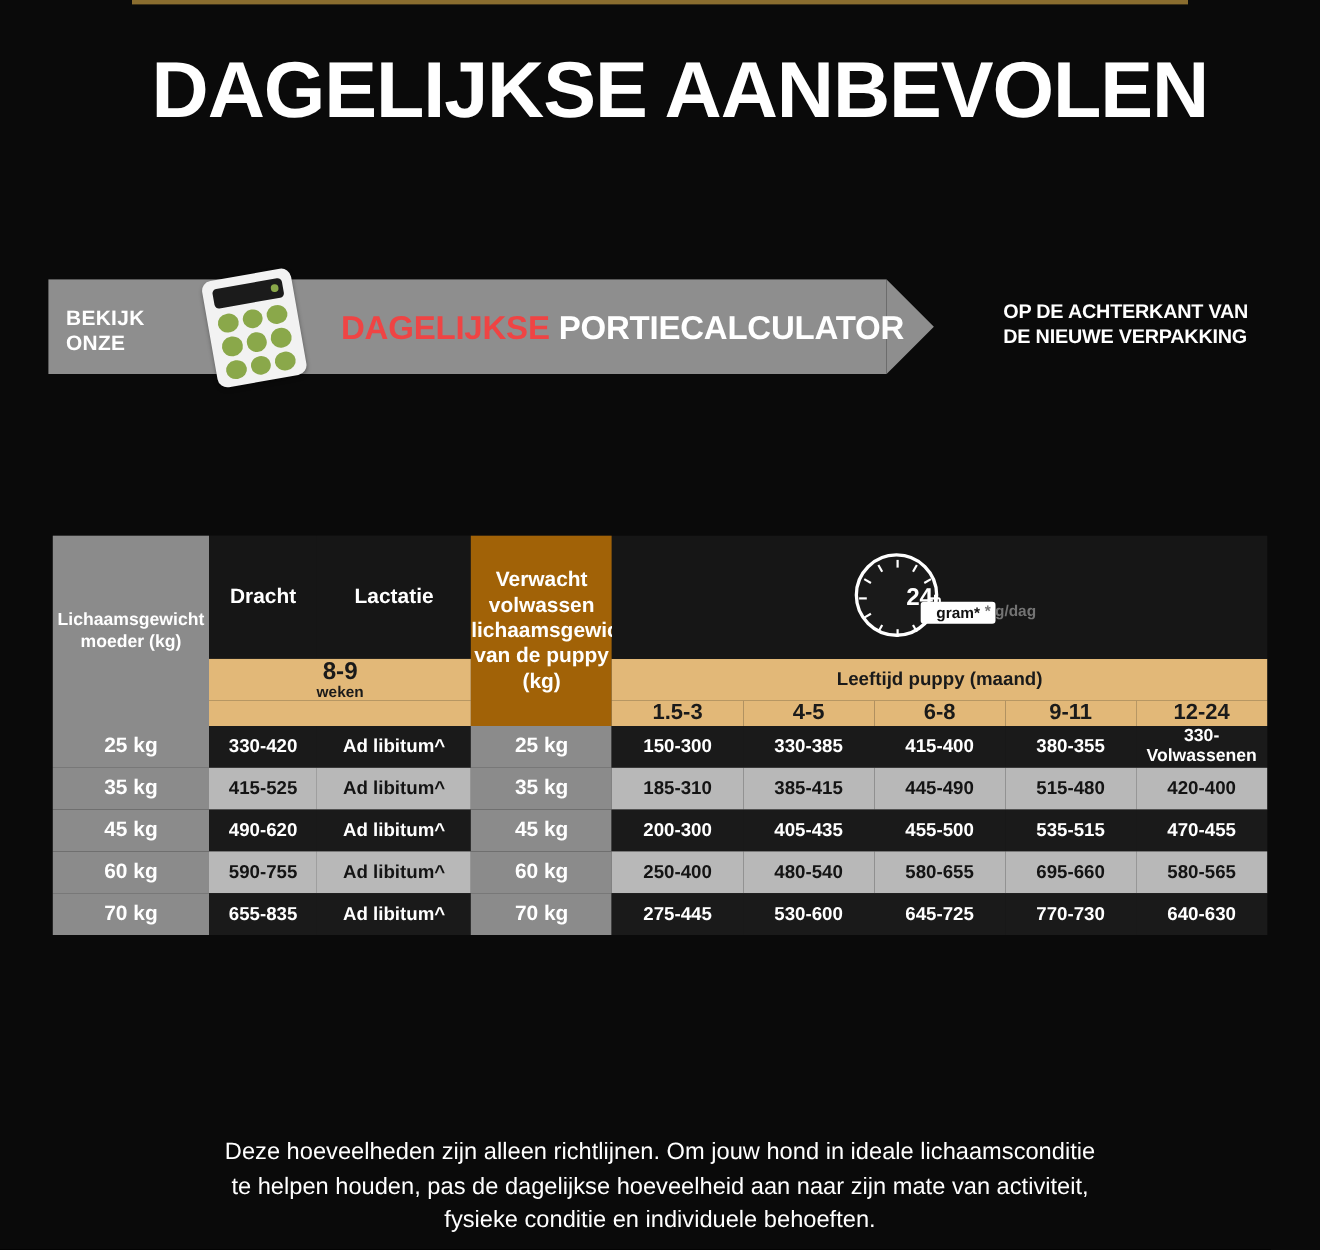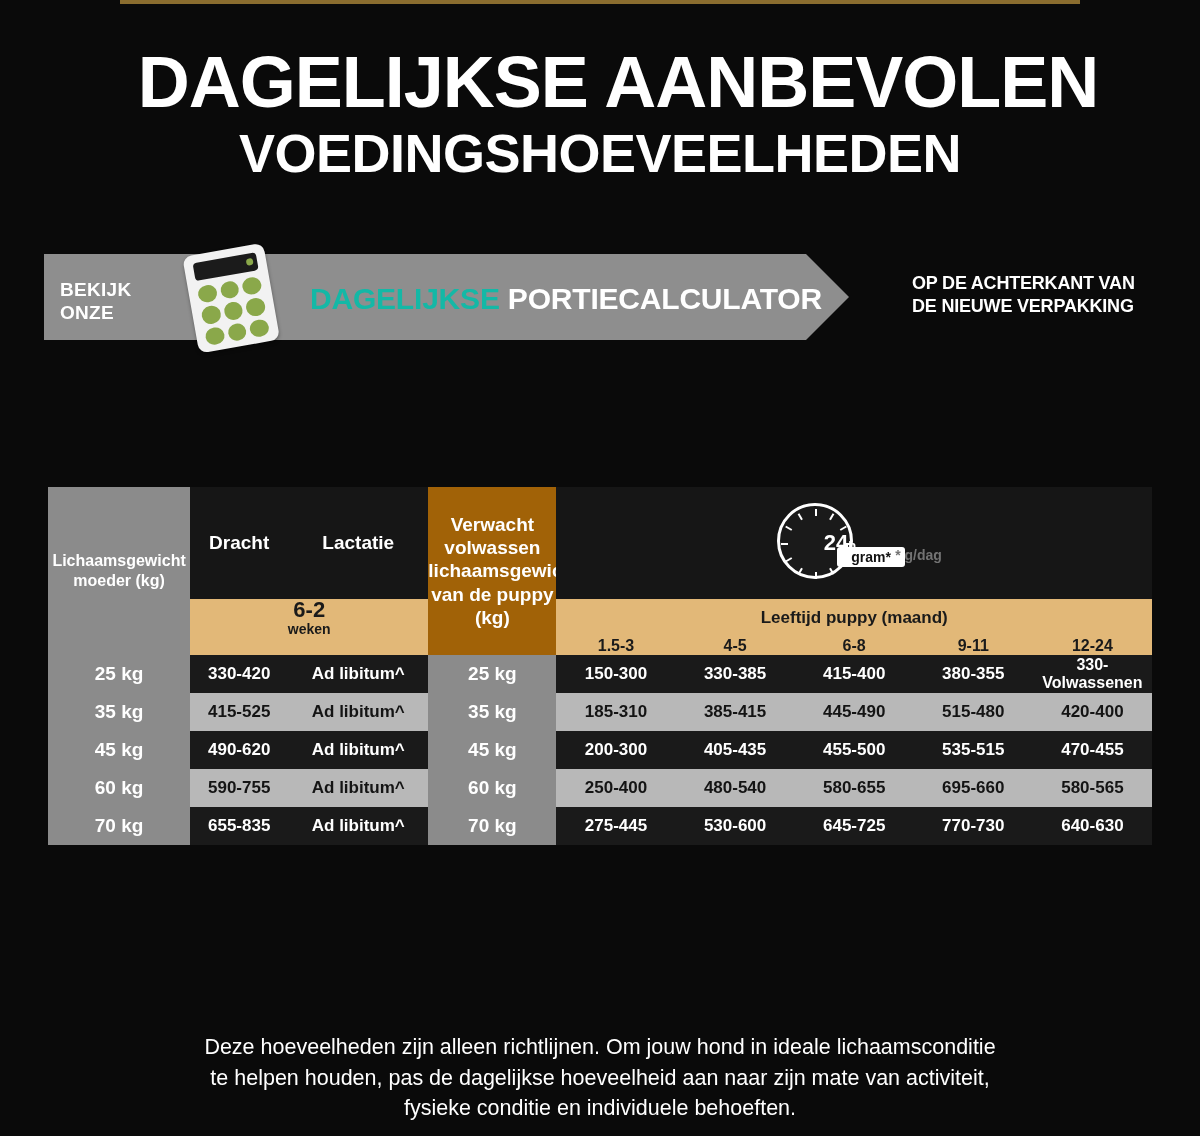--- a/index.html
+++ b/index.html
@@ -121,21 +121,21 @@
     border-radius: 50%;
   }
   .banner-title {
     position: absolute;
     left: 266px; top: 28px;
     font-size: 30px;
     font-weight: bold;
     letter-spacing: -0.2px;
     white-space: nowrap;
   }
-  .banner-title .dark { color: #14b8a6; }
+  .banner-title .dark { color: #ef4444; }
   .banner-title .light { color: #ffffff; }
   .banner-right {
     position: absolute;
     left: 868px; top: 18px;
     width: 300px;
     font-size: 18px;
     font-weight: bold;
     line-height: 1.28;
     color: #ffffff;
     letter-spacing: -0.2px;
@@ -186,21 +186,21 @@
     padding: 6px 4px;
   }
   .hdr-tan {
     background: #e2b878;
     color: #1a1a1a;
     font-weight: bold;
   }
   .tan-69 { font-size: 22px; line-height: 1.0; }
   .tan-weken { font-size: 14px; font-weight: bold; }
   .hdr-tan-label { font-size: 17px; }
-  .hdr-tan-sub { font-size: 16px; margin-left: 33px; }
+  .hdr-tan-sub { font-size: 20px; margin-left: 33px; }
 
   .clock-cell {
     background: #161616;
     position: relative;
     height: 112px;
   }
   .clock {
     position: relative;
     margin: 0 auto;
     width: 210px; height: 88px;
@@ -285,21 +285,20 @@
 </style>
 </head>
 <body>
 
 <div class="page">
 
   <div class="top-rule"></div>
 
   <div class="headline">
     <div class="line1">DAGELIJKSE AANBEVOLEN</div>
-    <div class="line2">VOEDINGSHOEVEELHEDEN</div>
   </div>
 
   <div class="banner">
     <div class="banner-bar"></div>
 
     <div class="bekijk">
       <div>BEKIJK</div>
       <div>ONZE</div>
     </div>
 
@@ -373,21 +372,21 @@
                 </div>
               </div>
               <span class="gram-badge">gram*</span>
               <span class="gdag">* g/dag</span>
             </div>
           </td>
         </tr>
 
         <tr>
           <td class="hdr-tan" colspan="2">
-            <div class="tan-69">6-2</div>
+            <div class="tan-69">8-9</div>
             <div class="tan-weken">weken</div>
           </td>
           <td class="hdr-tan hdr-tan-label" colspan="5">Leeftijd puppy (maand)</td>
         </tr>
 
         <tr>
           <td class="hdr-tan" colspan="2"></td>
           <td class="hdr-tan hdr-tan-sub">1.5-3</td>
           <td class="hdr-tan hdr-tan-sub">4-5</td>
           <td class="hdr-tan hdr-tan-sub">6-8</td>

